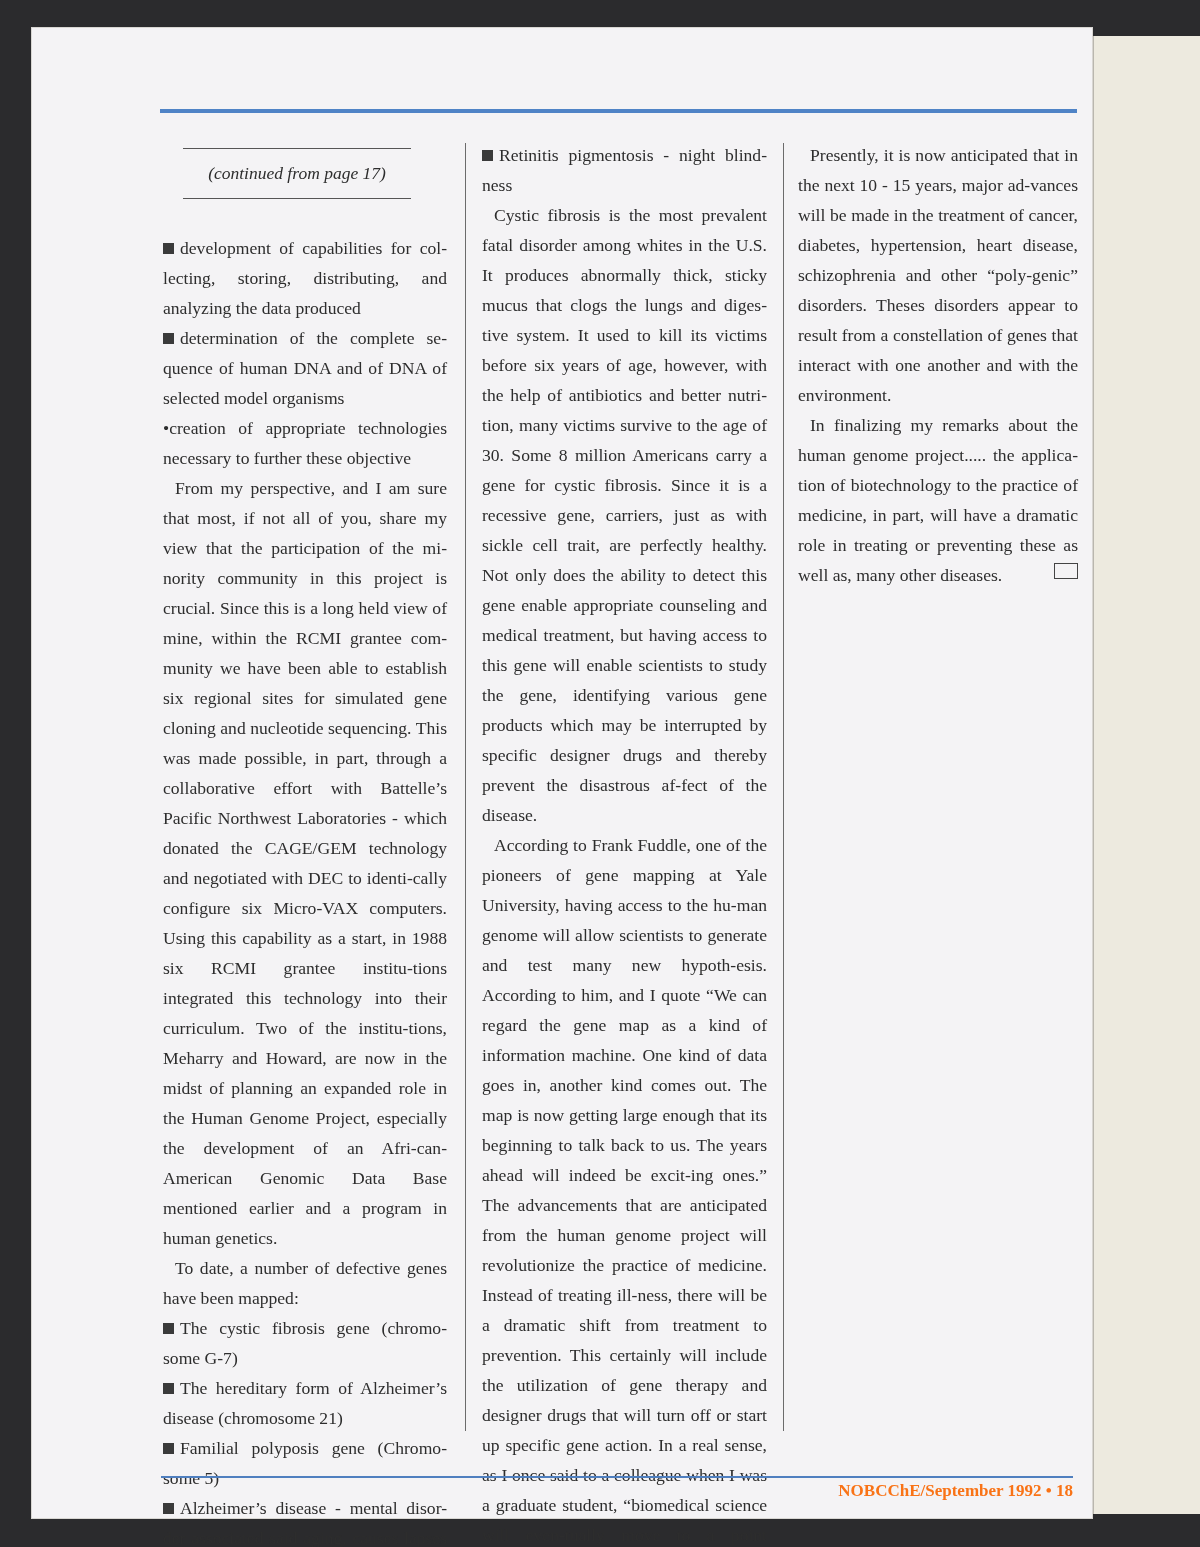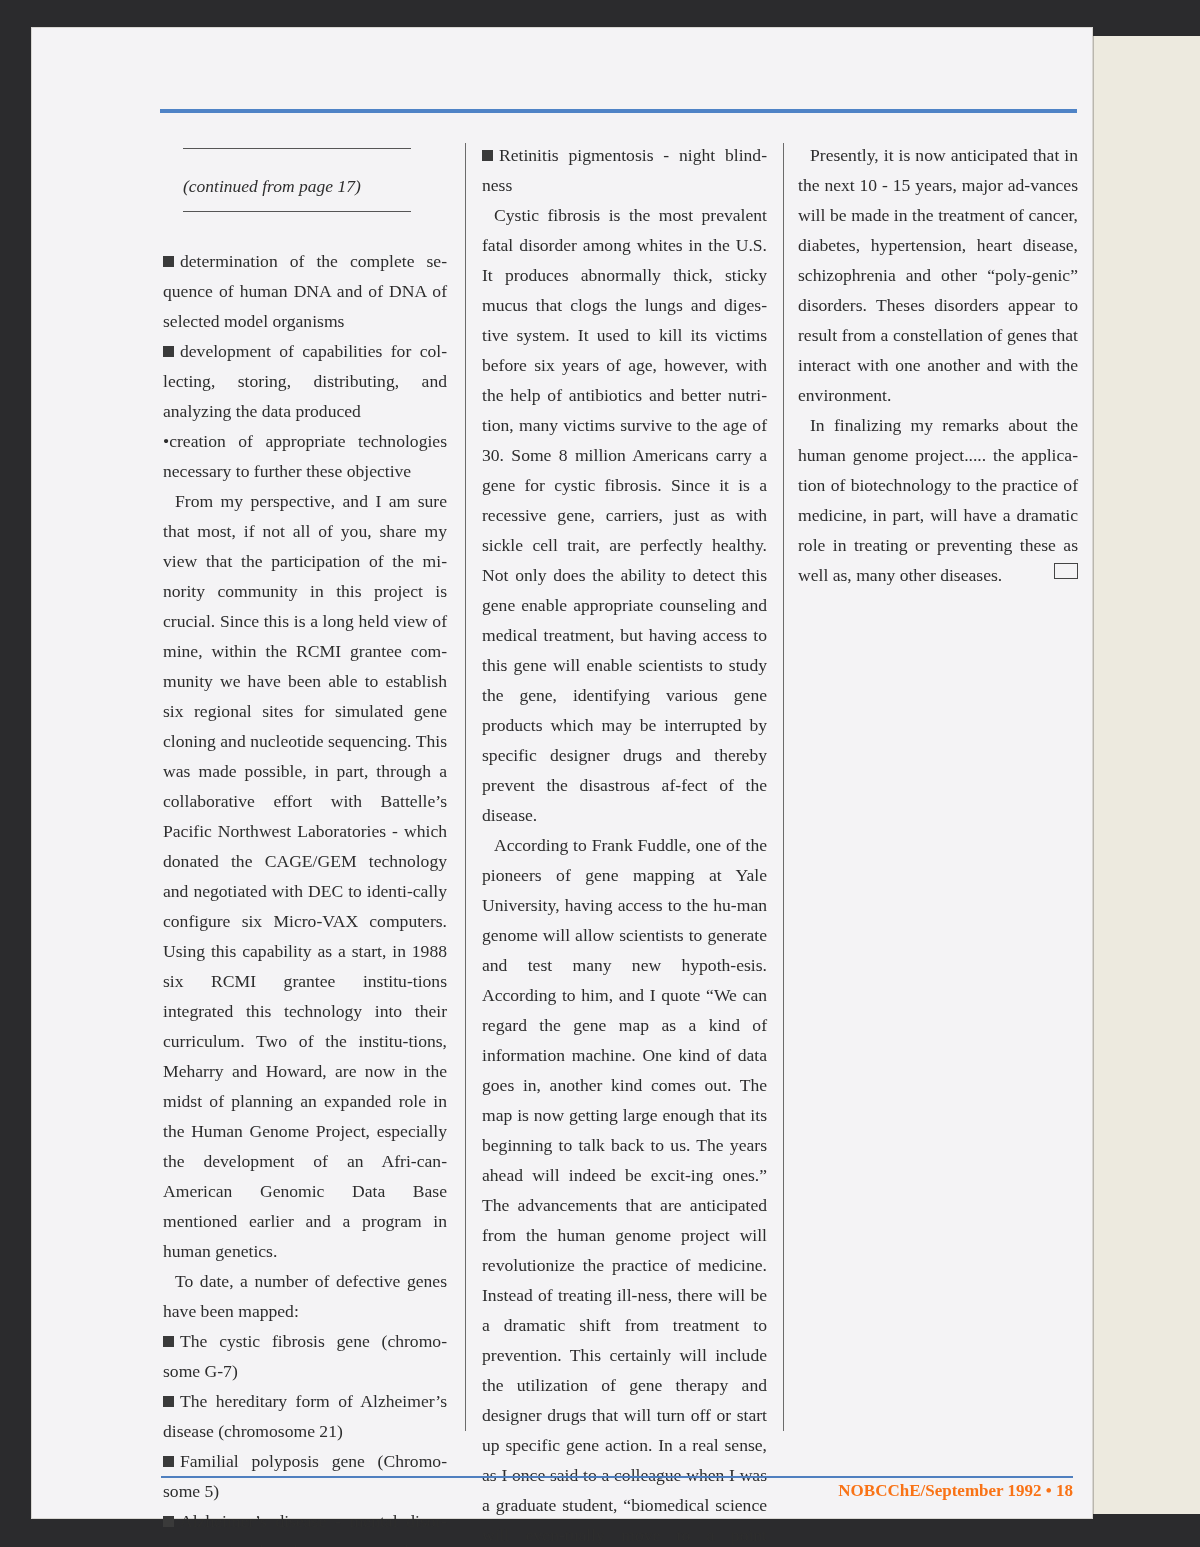--- a/index.html
+++ b/index.html
@@ -37,23 +37,23 @@
   }
   .col1 { left: 163px; width: 284px; top: 148px; }
   .col2 { left: 482px; width: 285px; }
   .col3 { left: 798px; width: 280px; }
   .vline {
     position: absolute; width: 1px; background: #6b6b6b;
   }
   .vline1 { left: 465px; top: 143px; height: 1288px; }
   .vline2 { left: 783px; top: 143px; height: 1288px; }
   .cont-box {
-    width: 228px; margin: 0 0 34px 20px; text-align: left;
+    width: 228px; margin: 0 0 34px 20px; text-align: center;
     border-top: 1px solid #555; border-bottom: 1px solid #555;
-    padding: 22px 0 10px;
+    padding: 9px 0 10px;
     font-style: italic; font-size: 17.5px;
   }
   p { margin: 0; }
   .indent { text-indent: 12px; }
   .bullet-sq {
     display: inline-block; width: 11px; height: 11px; background: #3a3a3a;
     margin-right: 6px; vertical-align: 0px;
   }
   .end-mark {
     display: inline-block; width: 22px; height: 14px; border: 1px solid #444;
@@ -67,22 +67,22 @@
 <div class="next-page"></div>
 
 <div class="rule-top"></div>
 
 <div class="vline vline1"></div>
 <div class="vline vline2"></div>
 
 <div class="col col1">
   <div class="cont-box">(continued from page 17)</div>
 
+  <p><span class="bullet-sq"></span><span>development of capabilities for col-lecting, storing, distributing, and analyzing the data produced</span></p>
   <p><span class="bullet-sq"></span><span>determination of the complete se-quence of human DNA and of DNA of selected model organisms</span></p>
-  <p><span class="bullet-sq"></span><span>development of capabilities for col-lecting, storing, distributing, and analyzing the data produced</span></p>
   <p>•creation of appropriate technologies necessary to further these objective</p>
   <p class="indent">From my perspective, and I am sure that most, if not all of you, share my view that the participation of the mi-nority community in this project is crucial.  Since this is a long held view of mine, within the RCMI grantee com-munity we have been able to establish six regional sites for simulated gene cloning and nucleotide sequencing. This was made possible, in part, through a collaborative effort with  Battelle’s Pacific Northwest Laboratories - which donated the CAGE/GEM technology and negotiated with DEC to identi-cally configure six Micro-VAX computers.  Using this capability as a start, in 1988 six RCMI grantee institu-tions integrated this technology into their curriculum.  Two of the institu-tions, Meharry and Howard, are now in the midst of planning an expanded role in the Human Genome Project, especially the development of an Afri-can-American Genomic Data Base mentioned earlier and a program in human genetics.</p>
   <p class="indent">To date, a number of defective genes have been mapped:</p>
   <p><span class="bullet-sq"></span><span>The cystic fibrosis gene (chromo-some G-7)</span></p>
   <p><span class="bullet-sq"></span><span>The hereditary form of Alzheimer’s disease (chromosome 21)</span></p>
   <p><span class="bullet-sq"></span><span>Familial polyposis gene (Chromo-some 5)</span></p>
   <p><span class="bullet-sq"></span><span>Alzheimer’s disease - mental disor-der associated said aging, causes lapses of one memory</span></p>
 </div>
 
 <div class="col col2">

